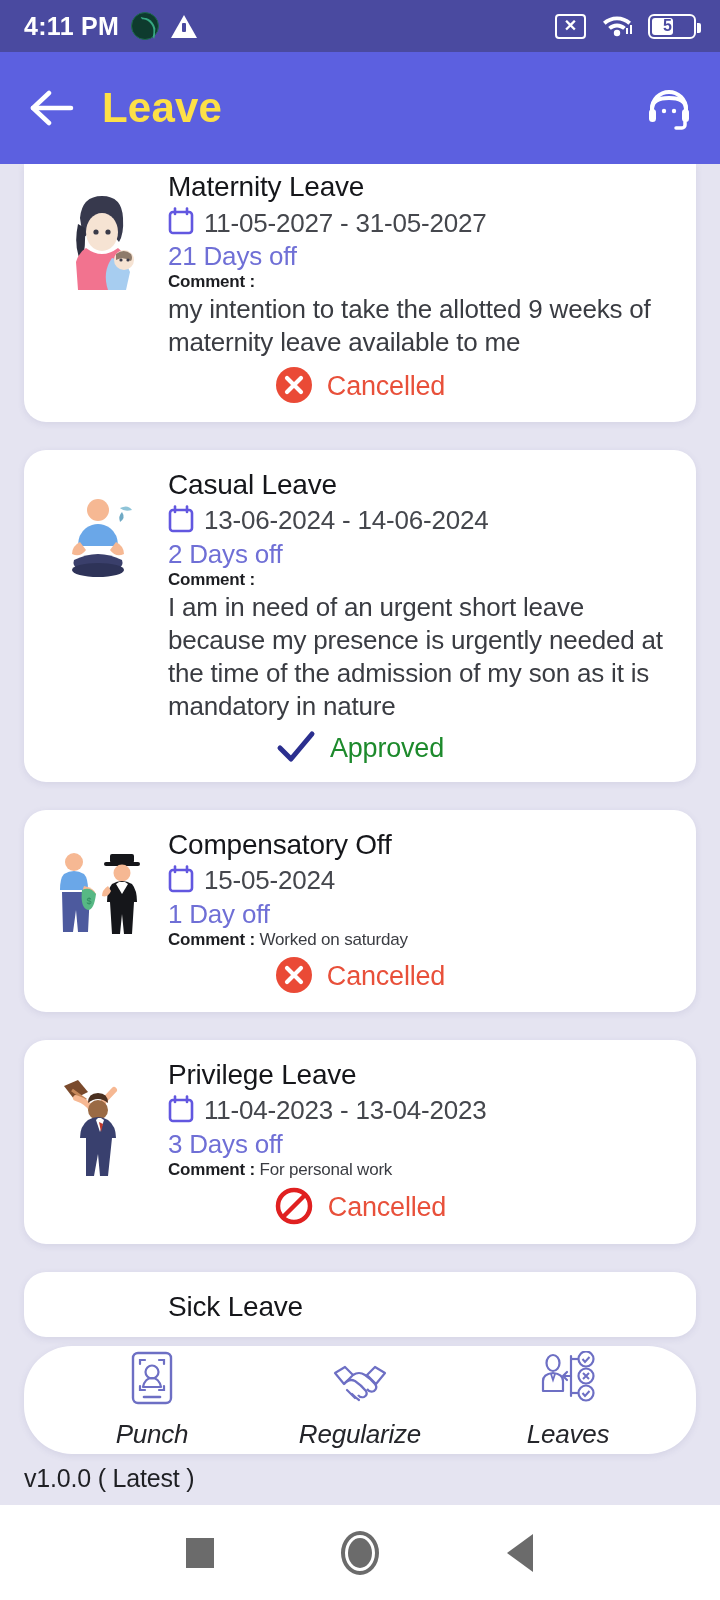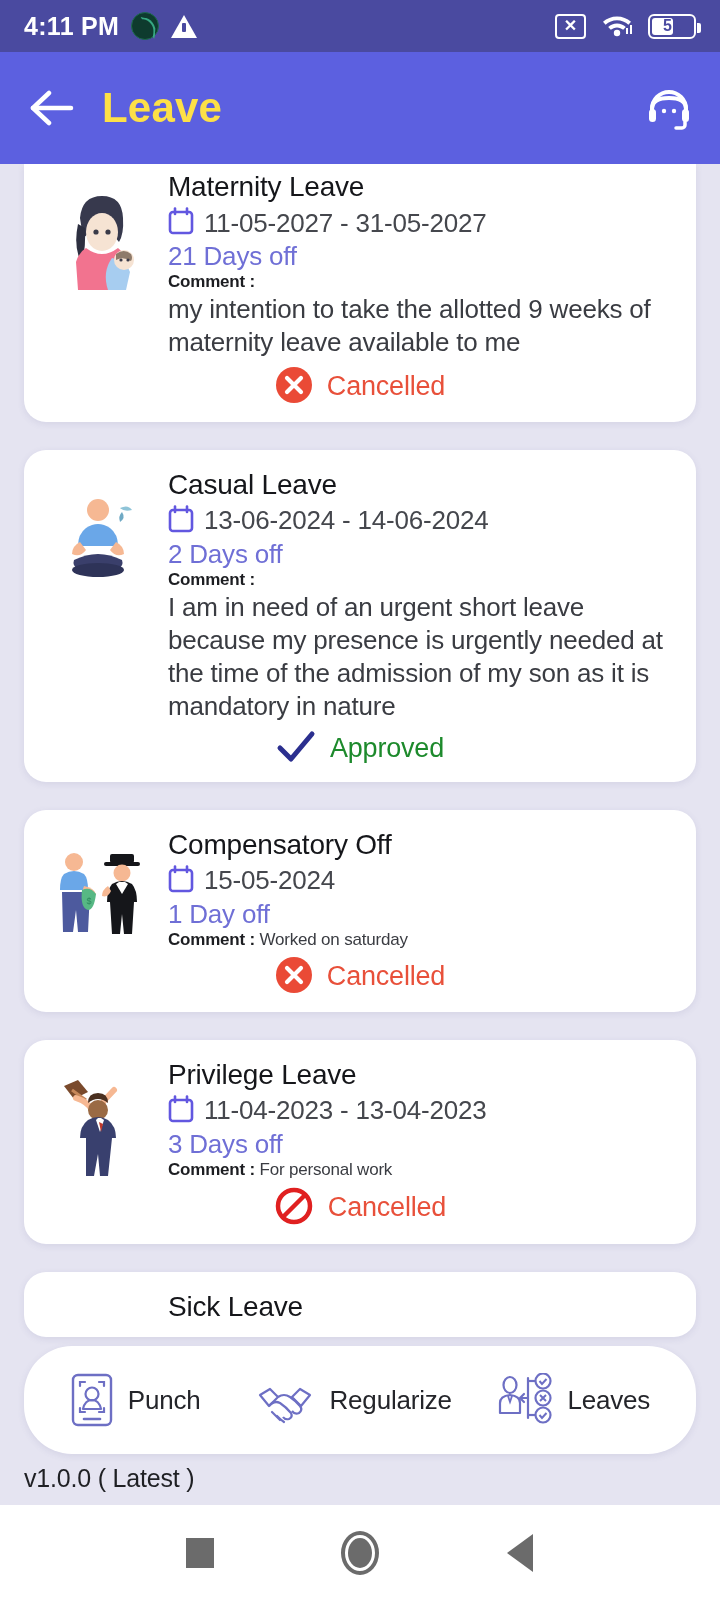--- a/index.html
+++ b/index.html
@@ -91,21 +91,21 @@
   .st-rejected{ color:#e8503a; }
 
   
   .bottomwrap{ flex:0 0 auto; padding:0 24px 0 24px; }
   .bottombar{
     background:#ffffff; border-radius:48px; height:108px;
     display:flex; align-items:center; justify-content:space-around;
     box-shadow:0 2px 7px rgba(90,90,150,.12);
     padding:0 24px;
   }
-  .nav-item{ display:flex; flex-direction:row; align-items:center; gap:14px; cursor:pointer; min-width:140px;}
+  .nav-item{ display:flex; flex-direction:column; align-items:center; gap:14px; cursor:pointer; min-width:140px;font-style:italic;}
   .nav-icon{ height:54px; display:flex; align-items:flex-end; justify-content:center;}
   .nav-label{ font-size:26px; color:#24252a; letter-spacing:-.2px;}
   .version{ text-align:left; font-size:25px; color:#1f2024; padding:10px 0 12px; letter-spacing:-.2px;}
 
   
   .androidnav{
     flex:0 0 95px; height:95px; background:#ffffff;
     display:flex; align-items:center; justify-content:space-around; padding:0 120px;
   }
   .an-btn{ cursor:pointer; display:flex; align-items:center; justify-content:center; width:80px;height:60px;}

